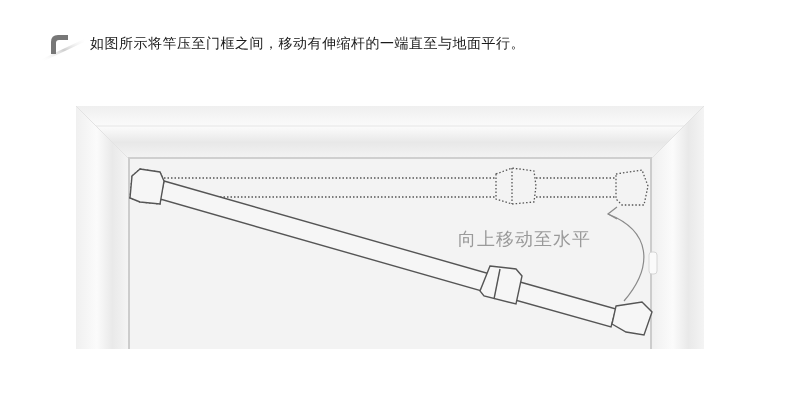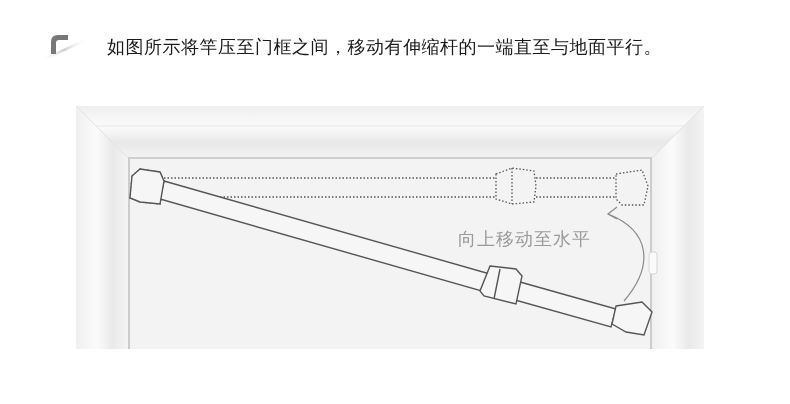--- a/index.html
+++ b/index.html
@@ -3,22 +3,22 @@
 <meta charset="utf-8">
 <style>
   html, body { margin: 0; padding: 0; }
   body {
     width: 790px; height: 404px; background: #ffffff; position: relative; overflow: hidden;
     font-family: "DejaVu Sans", "Liberation Sans", sans-serif;
   }
   .header { position: absolute; left: 36px; top: 30px; height: 34px; width: 740px; }
   .header-icon { position: absolute; left: 0; top: 0; width: 56px; height: 34px; }
   .header-text {
-    position: absolute; left: 54px; top: 5px; font-size: 18px; color: #1a1a1a;
-    white-space: nowrap; letter-spacing: 0.5px; margin-left: 17px;
+    position: absolute; left: 54px; top: 5px; font-size: 14px; color: #1a1a1a;
+    white-space: nowrap; letter-spacing: 0.5px;
   }
   .illustration { position: absolute; left: 76px; top: 106px; width: 628px; height: 243px; }
   .illustration svg { position: absolute; left: 0; top: 0; }
   .caption {
     position: absolute; left: 458px; top: 227px; font-size: 18px; color: #9a9a9a;
     white-space: nowrap; letter-spacing: 1px;
   }
 </style>
 </head>
 <body>

